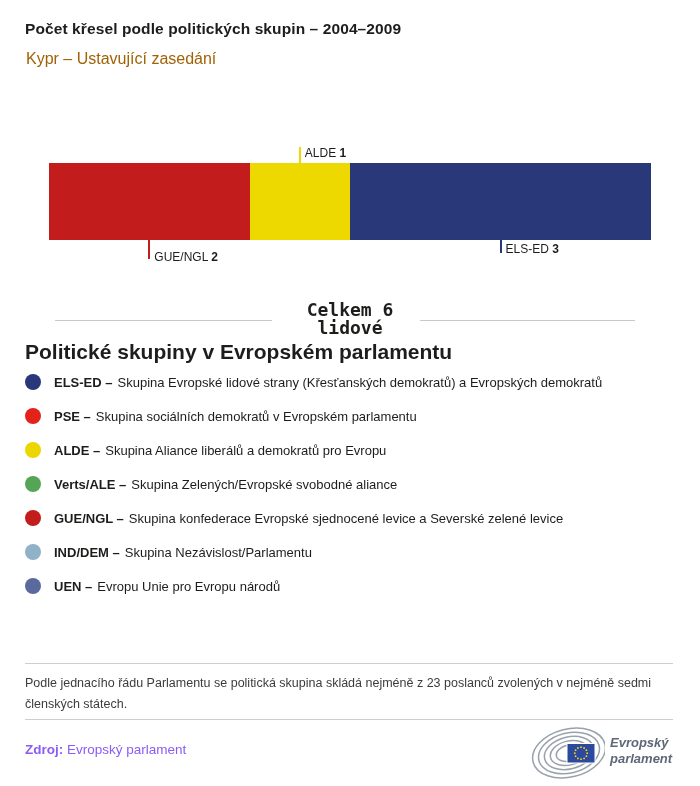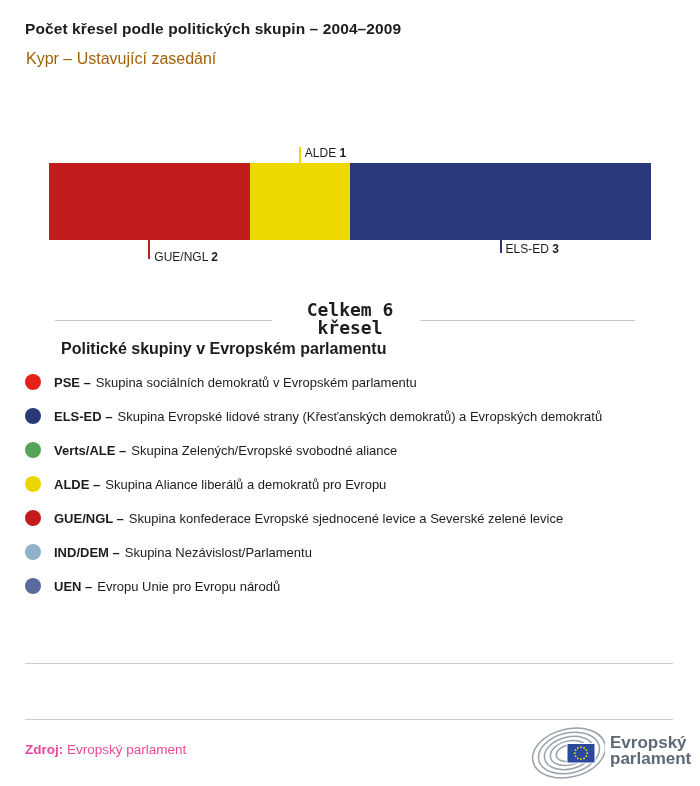--- a/index.html
+++ b/index.html
@@ -25,40 +25,40 @@
 
   
   .total{position:absolute;top:301px;left:0;width:700px;text-align:center;
          font-family:"DejaVu Sans Mono",monospace;font-weight:700;font-size:18px;
          line-height:18px;color:#1d1d1b;}
   .total-line{position:absolute;top:320px;height:1px;background:#c9c9c9;}
   .total-line.left{left:55px;width:217px;}
   .total-line.right{left:420px;width:215px;}
 
   
-  .legend-heading{position:absolute;left:25px;top:340px;font-size:16px;font-weight:700;margin-left:36px;}
+  .legend-heading{position:absolute;left:25px;top:340px;font-size:21px;font-weight:700;}
   .legend{position:absolute;left:25px;top:365px;display:flex;flex-direction:column;}
   .legend-row{display:flex;align-items:center;height:34px;font-size:13px;}
   .dot{width:16px;height:16px;border-radius:50%;margin-right:13px;flex:none;}
   .abbr{font-weight:700;margin-right:5px;white-space:nowrap;}
   .desc{color:#1d1d1b;}
 
   
   .rule{position:absolute;left:25px;width:648px;height:1px;background:#cdcdcd;}
   .rule.r1{top:663px;}
   .rule.r2{top:719px;}
   .footnote{position:absolute;left:25px;top:673px;width:645px;font-size:12.5px;
             line-height:21px;color:#3c3c3b;}
-  .source{position:absolute;left:25px;top:742px;font-size:13.5px;color:#ec4899;}
+  .source{position:absolute;left:25px;top:742px;font-size:13.5px;color:#8b5cf6;}
   .source .lbl{font-weight:700;}
 
   .logo{position:absolute;left:525px;top:726px;width:168px;height:56px;}
   .logo svg{position:absolute;left:0;top:0;}
-  .logo-text{position:absolute;left:85px;top:9px;font-size:17px;font-weight:700;
-             color:#5d6977;line-height:16px;white-space:nowrap;}
+  .logo-text{position:absolute;left:85px;top:9px;font-size:13px;font-weight:700;
+             color:#5d6977;line-height:16px;white-space:nowrap;font-style:italic;}
 </style>
 </head>
 <body>
 
 <div class="page">
 
   <div class="title">Počet křesel podle politických skupin – 2004–2009</div>
   <div class="subtitle">Kypr – Ustavující zasedání</div>
 
   <div class="chart" id="chart">
@@ -71,65 +71,66 @@
       <div class="callout pos-below-far" style="left: calc(16.6667% + 5px);"><span>GUE/NGL </span><b>2</b></div>
       <div class="tick pos-above" style="left: calc(41.6667% - 1px); background: rgb(237, 216, 0);"></div>
       <div class="callout pos-above" style="left: calc(41.6667% + 5px);"><span>ALDE </span><b>1</b></div>
       <div class="tick pos-below" style="left: calc(75% - 1px); background: rgb(41, 56, 120);"></div>
       <div class="callout pos-below" style="left: calc(75% + 5px); text-align: center;"><span>ELS-ED </span><b>3</b></div>
     </div>
 
   <div class="total-line left"></div>
   <div class="total">
     <div>Celkem 6</div>
-    <div>křesel</div>
+    <div>lidové</div>
   </div>
   <div class="total-line right"></div>
 
   <div class="legend-heading">Politické skupiny v Evropském parlamentu</div>
 
   <div class="legend">
     <div class="legend-row">
+      <span class="dot" style="background: rgb(41, 56, 120);"></span>
+      <span class="abbr">ELS-ED –</span>
+      <span class="desc">Skupina Evropské lidové strany (Křesťanských demokratů) a Evropských demokratů</span>
+    </div>
+    <div class="legend-row">
       <span class="dot" style="background: rgb(227, 35, 26);"></span>
       <span class="abbr">PSE –</span>
       <span class="desc">Skupina sociálních demokratů v Evropském parlamentu</span>
     </div>
     <div class="legend-row">
-      <span class="dot" style="background: rgb(41, 56, 120);"></span>
-      <span class="abbr">ELS-ED –</span>
-      <span class="desc">Skupina Evropské lidové strany (Křesťanských demokratů) a Evropských demokratů</span>
+      <span class="dot" style="background: rgb(237, 213, 0);"></span>
+      <span class="abbr">ALDE –</span>
+      <span class="desc">Skupina Aliance liberálů a demokratů pro Evropu</span>
     </div>
     <div class="legend-row">
       <span class="dot" style="background: rgb(86, 164, 86);"></span>
       <span class="abbr">Verts/ALE –</span>
       <span class="desc">Skupina Zelených/Evropské svobodné aliance</span>
-    </div>
-    <div class="legend-row">
-      <span class="dot" style="background: rgb(237, 213, 0);"></span>
-      <span class="abbr">ALDE –</span>
-      <span class="desc">Skupina Aliance liberálů a demokratů pro Evropu</span>
     </div>
     <div class="legend-row">
       <span class="dot" style="background: rgb(195, 28, 28);"></span>
       <span class="abbr">GUE/NGL –</span>
       <span class="desc">Skupina konfederace Evropské sjednocené levice a Severské zelené levice</span>
     </div>
     <div class="legend-row">
       <span class="dot" style="background: rgb(143, 178, 201);"></span>
       <span class="abbr">IND/DEM –</span>
       <span class="desc">Skupina Nezávislost/Parlamentu</span>
     </div>
     <div class="legend-row">
       <span class="dot" style="background: rgb(90, 106, 156);"></span>
       <span class="abbr">UEN –</span>
       <span class="desc">Evropu Unie pro Evropu národů</span>
     </div>
   </div>
 
   <div class="rule r1"></div>
+  <div class="footnote">Podle jednacího řádu Parlamentu se politická skupina skládá nejméně z 23 poslanců zvolených v nejméně sedmi členských státech.</div>
   <div class="rule r2"></div>
 
   <div class="source">
     <span class="lbl">Zdroj:</span>
     <span>Evropský parlament</span>
   </div>
 
   <div class="logo">
     <svg width="80" height="56" viewBox="0 0 80 56">
       <g fill="none" stroke="#99a2ab" stroke-width="1.5" transform="rotate(-14 44 27)">

